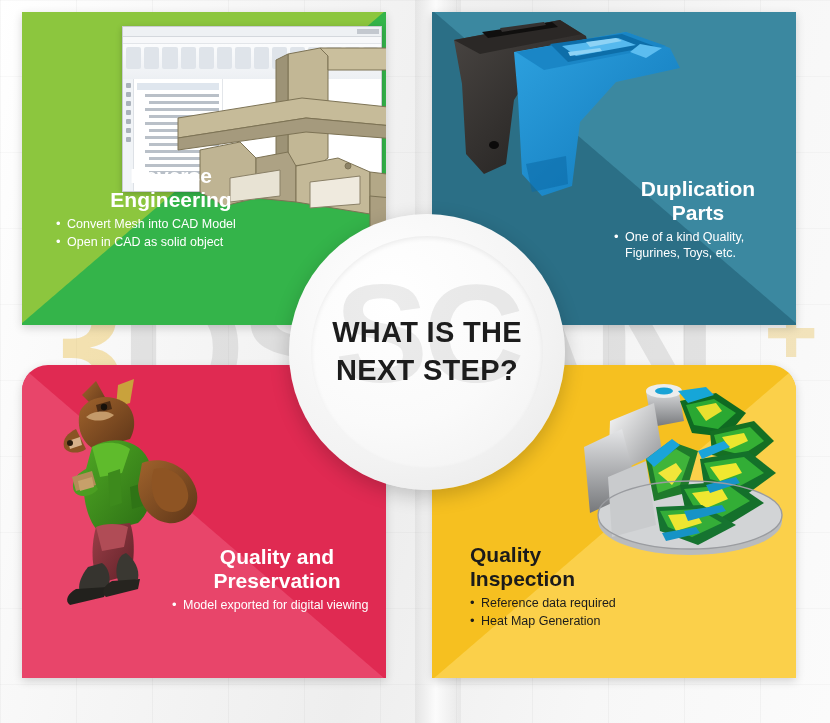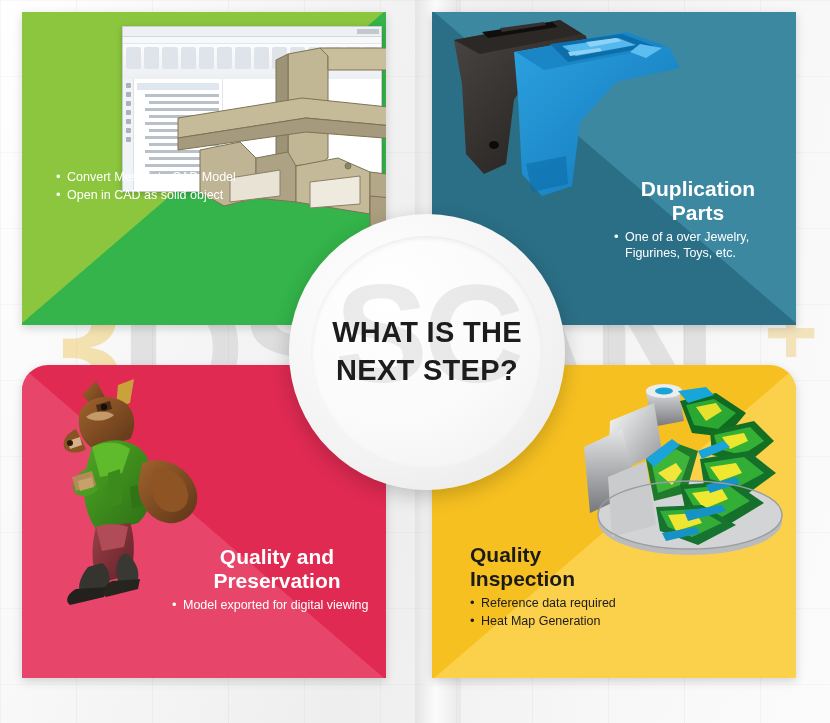--- a/index.html
+++ b/index.html
@@ -255,20 +255,22 @@
         <path d="M200 150 L266 156 L266 196 L200 190 Z" fill="#ab9f80"></path>
         <path d="M228 158 L266 162 L266 172 L228 168 Z" fill="#9a8f72"></path>
         <path d="M228 172 L266 176 L266 186 L228 182 Z" fill="#9a8f72"></path>
         <circle cx="178" cy="120" r="3" fill="#8d8367"></circle>
         <circle cx="232" cy="132" r="3" fill="#8d8367"></circle>
       </g>
     </svg>
 
     <div class="ptext">
       <div class="ptitle">
+        <div>Reverse</div>
+        <div>Engineering</div>
       </div>
       <ul class="blist">
         <li>Convert Mesh into CAD Model</li>
         <li>Open in CAD as solid object</li>
       </ul>
     </div>
   </div>
 
   <div class="panel light" id="p-blue">
     <div class="base"></div>
@@ -300,21 +302,21 @@
       <path d="M86 150 L126 142 L128 170 L92 178 Z" fill="#0b69a6" opacity=".55"></path>
     </svg>
 
     <div class="ptext">
       <div class="ptitle">
         <div>Duplication</div>
         <div>Parts</div>
       </div>
       <ul class="blist">
         <li>
-          <span>One of a over Jewelry,</span><br>
+          <span>One of a kind Quality,</span><br>
           <span>Figurines, Toys, etc.</span>
         </li>
       </ul>
     </div>
   </div>
 
   <div class="panel light" id="p-red">
     <div class="base"></div>
     <div class="lite"></div>
 

